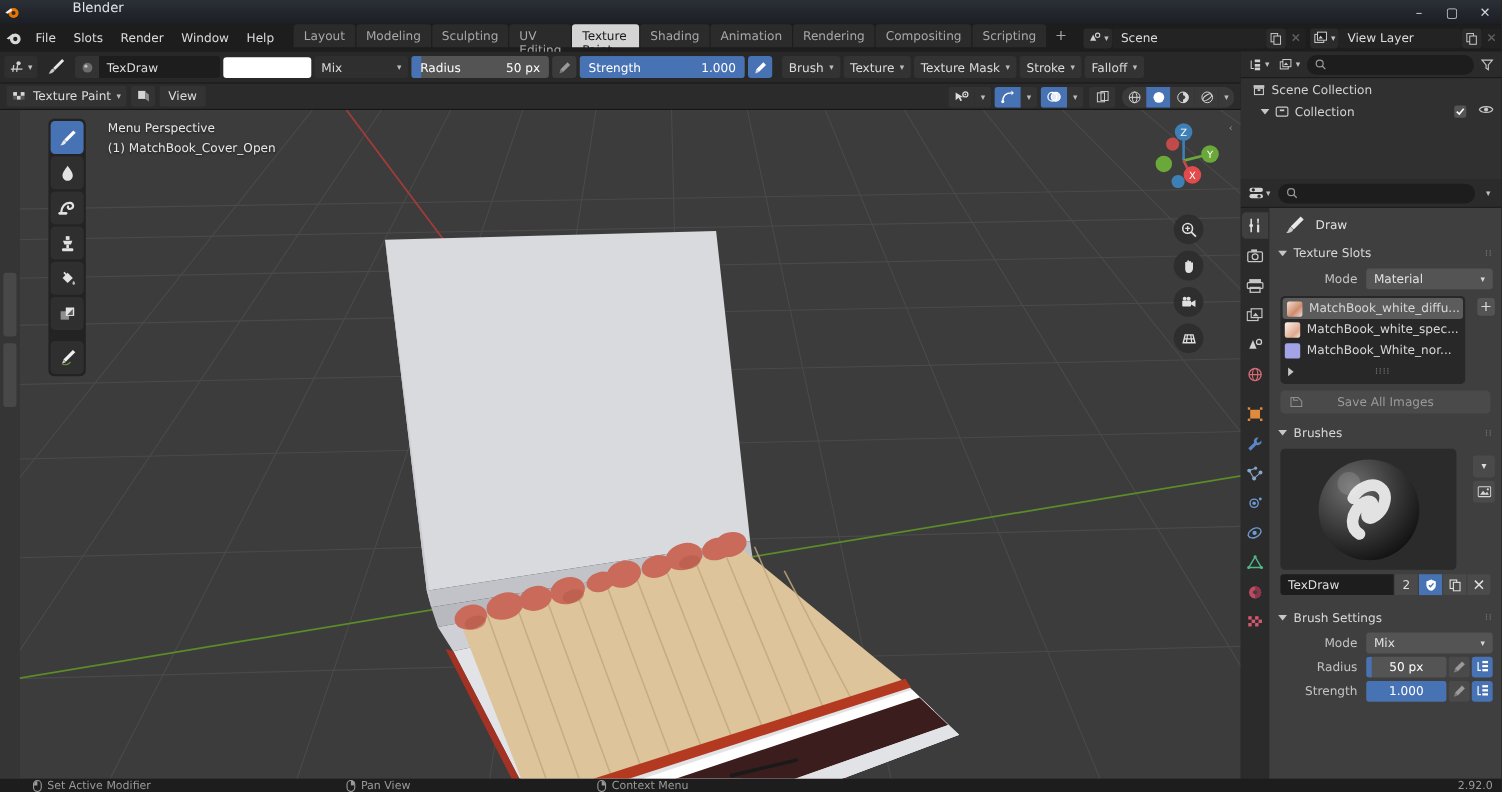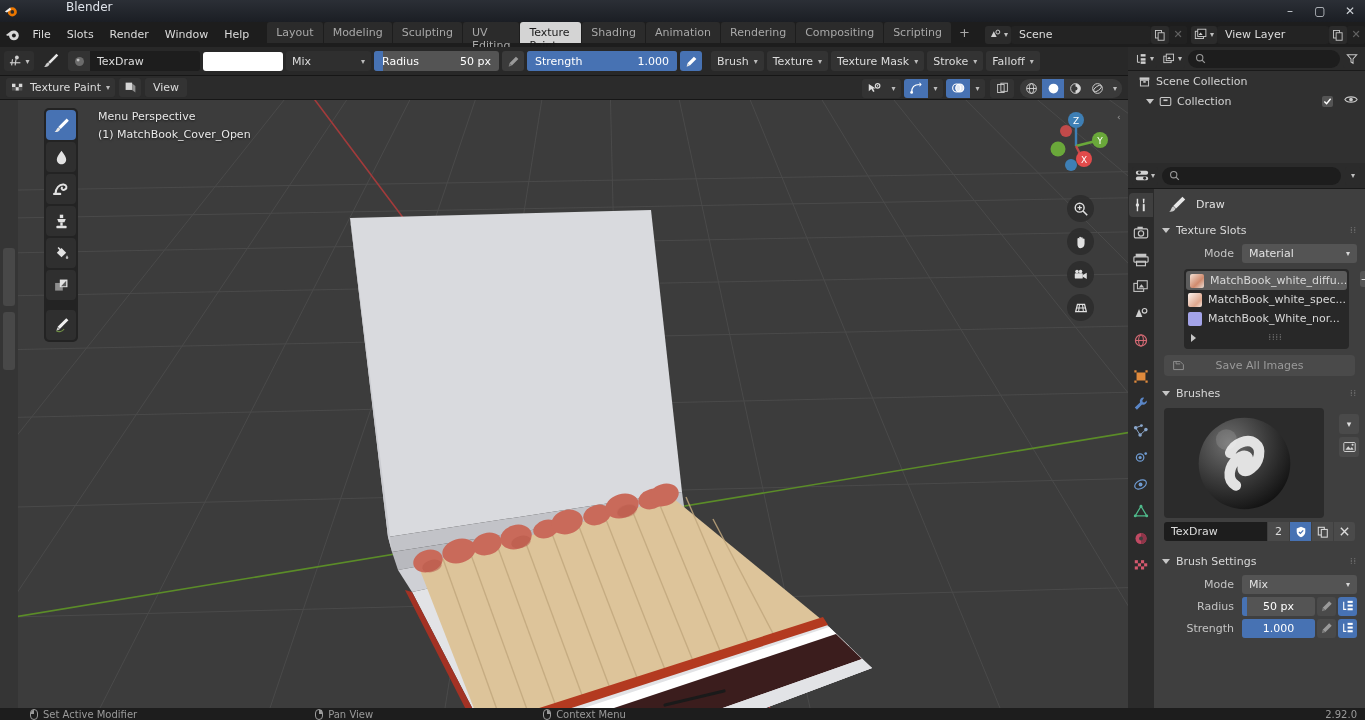--- a/index.html
+++ b/index.html
@@ -847,21 +847,21 @@
           <span class="grip">⁞⁞</span>
         </div>
         <div class="row">
           <span class="lab">Mode</span>
           <div class="fld">
             <span>Material</span>
             <span style="font-size:8px;color:#d8d8d8">▾</span>
           </div>
         </div>
 
-        <div style="display:flex; align-items:flex-start;margin-left:20px;">
+        <div style="display:flex; align-items:flex-start;">
           <div class="listbox" style="flex:1">
             <div class="litem sel">
               <span class="lthumb" style="background:linear-gradient(135deg,#f2e0d4,#d08a6d 60%,#e9ded6)"></span>
               <span>MatchBook_white_diffu...</span>
             </div>
             <div class="litem">
               <span class="lthumb" style="background:linear-gradient(135deg,#fdf4ee,#e0a88e 70%,#f3e7e0)"></span>
               <span>MatchBook_white_spec...</span>
             </div>
             <div class="litem">

